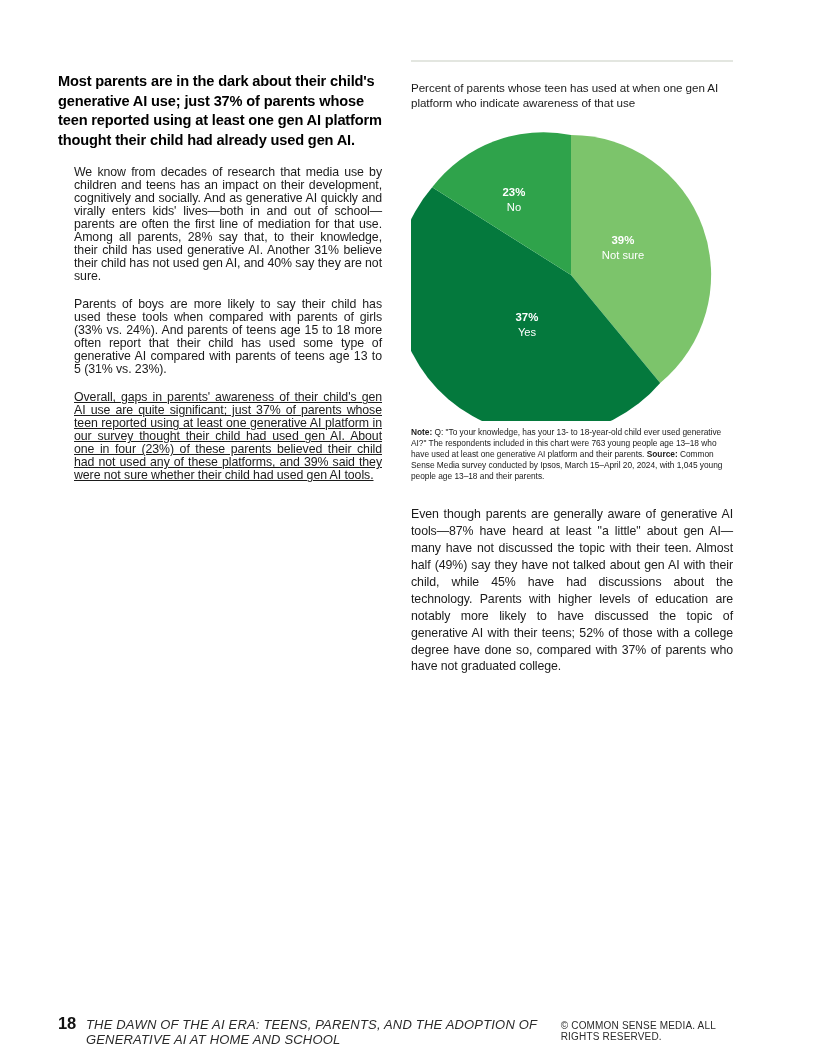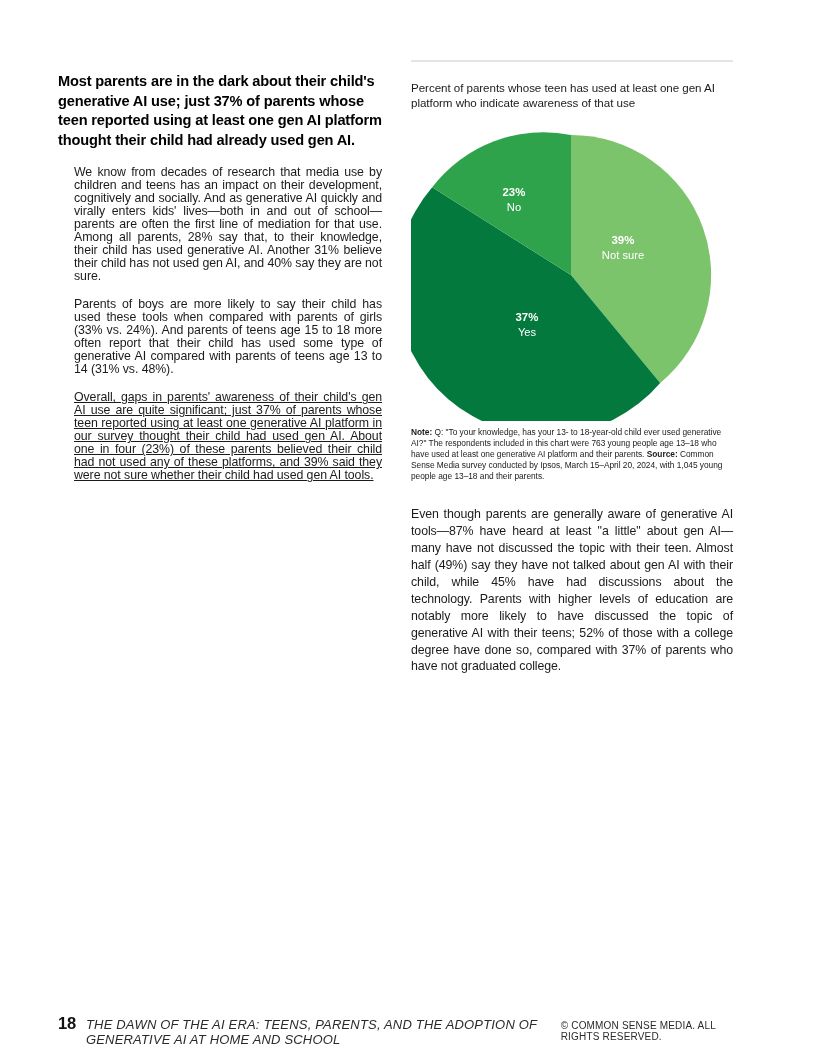--- a/index.html
+++ b/index.html
@@ -151,29 +151,29 @@
   }
 </style>
 </head>
 <body>
 
 <div class="page">
 
   <div class="col-left">
     <h2 class="lede">Most parents are in the dark about their child's generative AI use; just 37% of parents whose teen reported using at least one gen AI platform thought their child had already used gen AI.</h2>
     <p class="body-p">We know from decades of research that media use by children and teens has an impact on their development, cognitively and socially. And as generative AI quickly and virally enters kids' lives—both in and out of school—parents are often the first line of mediation for that use. Among all parents, 28% say that, to their knowledge, their child has used generative AI. Another 31% believe their child has not used gen AI, and 40% say they are not sure.</p>
-    <p class="body-p">Parents of boys are more likely to say their child has used these tools when compared with parents of girls (33% vs. 24%). And parents of teens age 15 to 18 more often report that their child has used some type of generative AI compared with parents of teens age 13 to 14 (31% vs. 48%).</p>
+    <p class="body-p">Parents of boys are more likely to say their child has used these tools when compared with parents of girls (33% vs. 24%). And parents of teens age 15 to 18 more often report that their child has used some type of generative AI compared with parents of teens age 13 to 5 (31% vs. 23%).</p>
     <p class="body-p">Overall, gaps in parents' awareness of their child's gen AI use are quite significant; just 37% of parents whose teen reported using at least one generative AI platform in our survey thought their child had used gen AI. About one in four (23%) of these parents believed their child had not used any of these platforms, and 39% said they were not sure whether their child had used gen AI tools.</p>
   </div>
 
   <div class="col-right">
 
     <div class="rule" style="background: rgb(227, 230, 224);"></div>
 
-    <div class="fig-sub">Percent of parents whose teen has used at least one gen AI platform who indicate awareness of that use</div>
+    <div class="fig-sub">Percent of parents whose teen has used at when one gen AI platform who indicate awareness of that use</div>
 
     <div class="pie-wrap">
       <svg class="pie-svg" width="322" height="300" viewBox="0 0 322 300">
         <g>
 
           <path id="slice-not-sure" d="M 160 154 L 160 14 A 140 140 0 0 1 249.19 262.01 Z" fill="#7CC46B"></path>
 
           <path id="slice-yes" d="M 160 154 L 249.19 262.01 A 140 140 0 0 1 21.18 66.30 Z" fill="#04793D"></path>
 
           <path id="slice-no" d="M 160 154 L 21.18 66.30 A 140 140 0 0 1 160 14 Z" fill="#2FA34B"></path>

